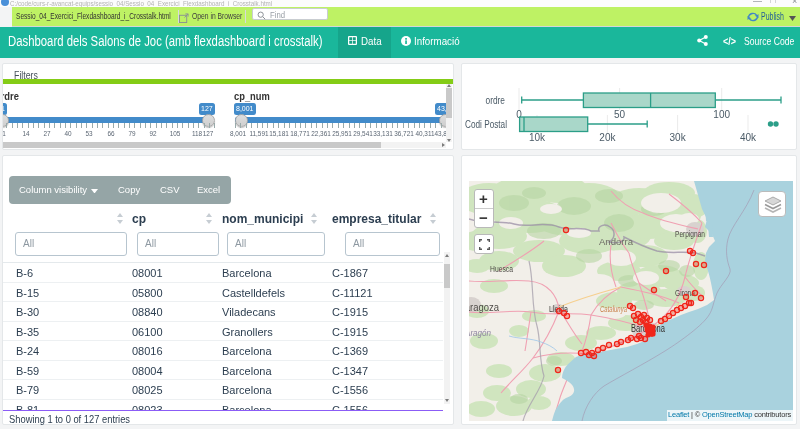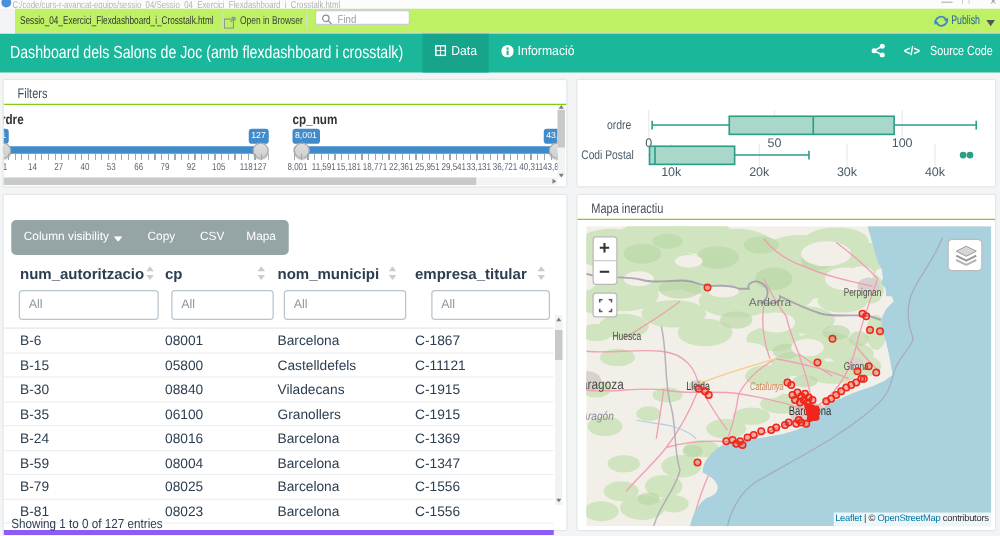--- a/index.html
+++ b/index.html
@@ -16,21 +16,21 @@
   #findbox { position:absolute; left:240px; top:1px; width:76px; height:12px; background:#fff; border:1px solid #c9cdd1; border-radius:2px; }
   #findbox span { position:absolute; left:17px; top:0.5px; font-size:9px; color:#9aa0a6; transform:scaleX(0.86); transform-origin:0 50%; }
   #publish { position:absolute; left:749px; top:4px; font-size:10px; color:#1f5c99; transform:scaleX(0.70); transform-origin:0 50%; }
   
   #navbar { left:0; top:27px; width:800px; height:31px; background:#1ab79b; color:#fff; }
   #navbar .title { position:absolute; left:8px; top:5.5px; font-size:14px; color:#fff; transform:scaleX(0.81); transform-origin:0 50%; white-space:nowrap; }
   .navtab { position:absolute; top:0; height:31px; font-size:13px; color:#fff; }
   #tab-data { left:338px; width:53px; background:#16a58b; }
   
   .panel { position:absolute; background:#fff; border:1px solid #e4e7e9; border-radius:2px; }
-  .panel .hd { position:absolute; left:0; top:0; right:0; height:20px; border-bottom:1px solid #84cc16; font-size:11px; color:#45505a; padding:5px 0 0 11px; }
+  .panel .hd { position:absolute; left:0; top:0; right:0; height:20px; border-bottom:5px solid #84cc16; font-size:11px; color:#45505a; padding:5px 0 0 11px; }
   .panel .hd span { display:inline-block; transform:scaleX(0.8); transform-origin:0 50%; white-space:nowrap; }
   
   .badge { position:absolute; top:20px; height:12px; background:#428bca; color:#fff; font-size:7px; line-height:12px; padding:0 2px; border-radius:2.5px; }
   .bar { position:absolute; top:34.5px; height:6px; background:#428bca; border-radius:2px; }
   .handle { position:absolute; top:31px; width:13px; height:13px; border-radius:50%; background:linear-gradient(#dedede,#cfcfcf); border:1px solid #aaa; box-shadow:0 1px 1px rgba(0,0,0,0.25); }
   .ticks { position:absolute; top:40.5px; height:4.5px; }
   .t1 { left:10px; width:214px; background:repeating-linear-gradient(to right,#9aa 0 1px,transparent 1px 5.33px); }
   .t2 { left:4px; width:217px; background:repeating-linear-gradient(to right,#9aa 0 1px,transparent 1px 5.41px); }
   .tlabels span { position:absolute; top:46px; font-size:8px; color:#5a6572; transform:translateX(-50%) scaleX(0.8); white-space:nowrap; }
   .slbl { position:absolute; top:7px; font-size:11px; font-weight:bold; color:#333; transform:scaleX(0.85); transform-origin:0 50%; }
@@ -222,23 +222,22 @@
 </div>
 
 <div class="panel" id="p-table" style="left:2px;top:154.5px;width:452px;height:270px;">
   <div id="btnbar">
     <span style="left:10px">Column visibility</span>
     <svg style="position:absolute;left:82px;top:12.5px" width="7" height="4.5">
         <path d="M0 0 L7 0 L3.5 4.5 z" fill="#fff"></path>
       </svg>
     <span style="left:109px">Copy</span>
     <span style="left:151px">CSV</span>
-    <span style="left:188px">Mapa</span>
-  </div>
-  <div class="th" style="left:13px">num_autoritzacio</div>
+    <span style="left:188px">Excel</span>
+  </div>
   <div class="th" style="left:129px">cp</div>
   <div class="th" style="left:219px">nom_municipi</div>
   <div class="th" style="left:329px">empresa_titular</div>
   <svg class="sort" style="left:114px">
       <path d="M3 0 L6 4 L0 4 z" fill="#c6cdd3"></path>
       <path d="M3 11 L6 7 L0 7 z" fill="#c6cdd3"></path>
     </svg>
   <svg class="sort" style="left:203px">
       <path d="M3 0 L6 4 L0 4 z" fill="#c6cdd3"></path>
       <path d="M3 11 L6 7 L0 7 z" fill="#c6cdd3"></path>
@@ -256,21 +255,21 @@
     </div>
   <div class="fin" style="left:134px;width:82px">
       <span>All</span>
     </div>
   <div class="fin" style="left:224px;width:98px">
       <span>All</span>
     </div>
   <div class="fin" style="left:342px;width:95px">
       <span>All</span>
     </div>
-  <div style="position:absolute;left:0;top:106.5px;width:440px;height:166px;border-top:1px solid #e4e9ec;border-bottom:4px solid #8b5cf6;overflow:hidden">
+  <div style="position:absolute;left:0;top:106.5px;width:440px;height:149px;border-top:1px solid #e4e9ec;border-bottom:1px solid #8b5cf6;overflow:hidden">
     <div class="tr" style="top:0px">
         <i style="left:13px">B-6</i>
         <i style="left:129px">08001</i>
         <i style="left:219px">Barcelona</i>
         <i style="left:329px">C-1867</i>
       </div>
     <div class="tr" style="top:19.5px">
         <i style="left:13px">B-15</i>
         <i style="left:129px">05800</i>
         <i style="left:219px">Castelldefels</i>
@@ -315,21 +314,20 @@
   </div>
   <div style="position:absolute;left:441px;top:96.5px;width:6px;height:152px;background:#f2f2f2">
     <div style="position:absolute;left:0px;top:12px;width:6px;height:24px;background:#c9c9c9"></div>
     <div style="position:absolute;left:0.5px;top:2px;border-left:2.5px solid transparent;border-right:2.5px solid transparent;border-bottom:3px solid #7c7c7c"></div>
     <div style="position:absolute;left:0.5px;bottom:2px;border-left:2.5px solid transparent;border-right:2.5px solid transparent;border-top:3px solid #7c7c7c"></div>
   </div>
   <div style="position:absolute;left:6px;top:257.5px;font-size:10.5px;color:#2c3e50;transform:scaleX(0.89);transform-origin:0 50%;white-space:nowrap">Showing 1 to 0 of 127 entries</div>
 </div>
 
 <div class="panel" id="p-map" style="left:461px;top:154.5px;width:336px;height:270.5px;">
-  <div class="hd"><span>Mapa ineractiu</span></div>
   <svg style="position:absolute;left:7px;top:25.5px" width="324" height="240" viewBox="0 0 324 240">
     <rect x="0" y="0" width="324" height="240" fill="#f2efe9"></rect>
     <g fill="#d0e5bf">
       <ellipse cx="20" cy="18" rx="30" ry="16"></ellipse>
         <ellipse cx="55" cy="10" rx="32" ry="14"></ellipse>
         <ellipse cx="90" cy="8" rx="28" ry="14"></ellipse>
         <ellipse cx="120" cy="18" rx="32" ry="16"></ellipse>
       <ellipse cx="60" cy="35" rx="36" ry="17"></ellipse>
         <ellipse cx="100" cy="40" rx="34" ry="15"></ellipse>
         <ellipse cx="140" cy="30" rx="30" ry="17"></ellipse>

